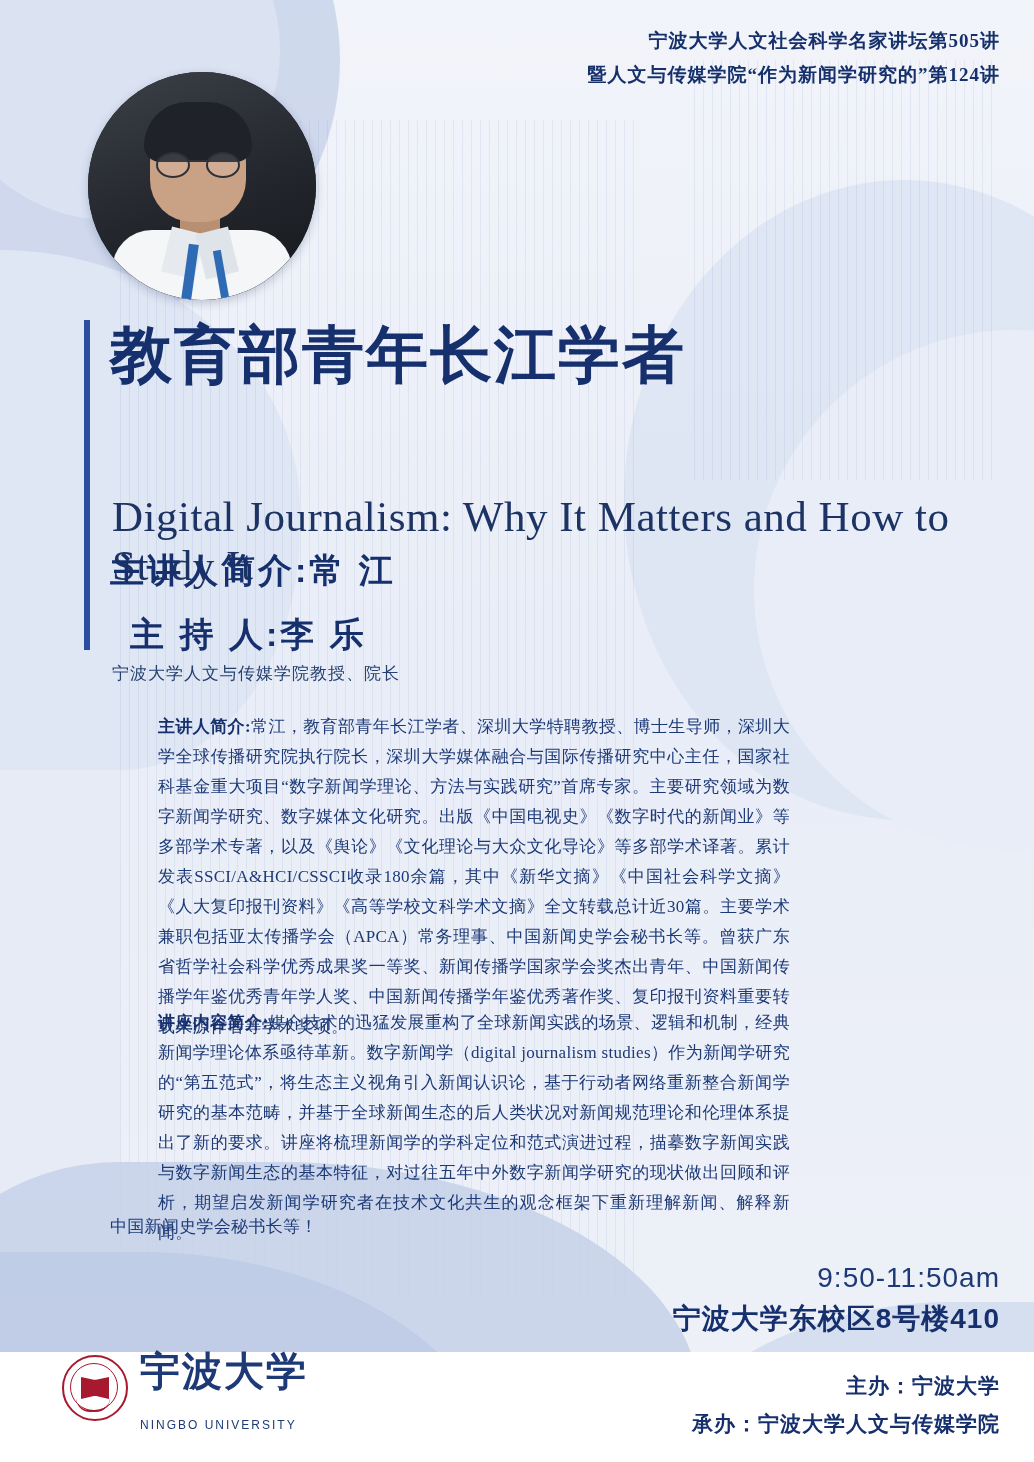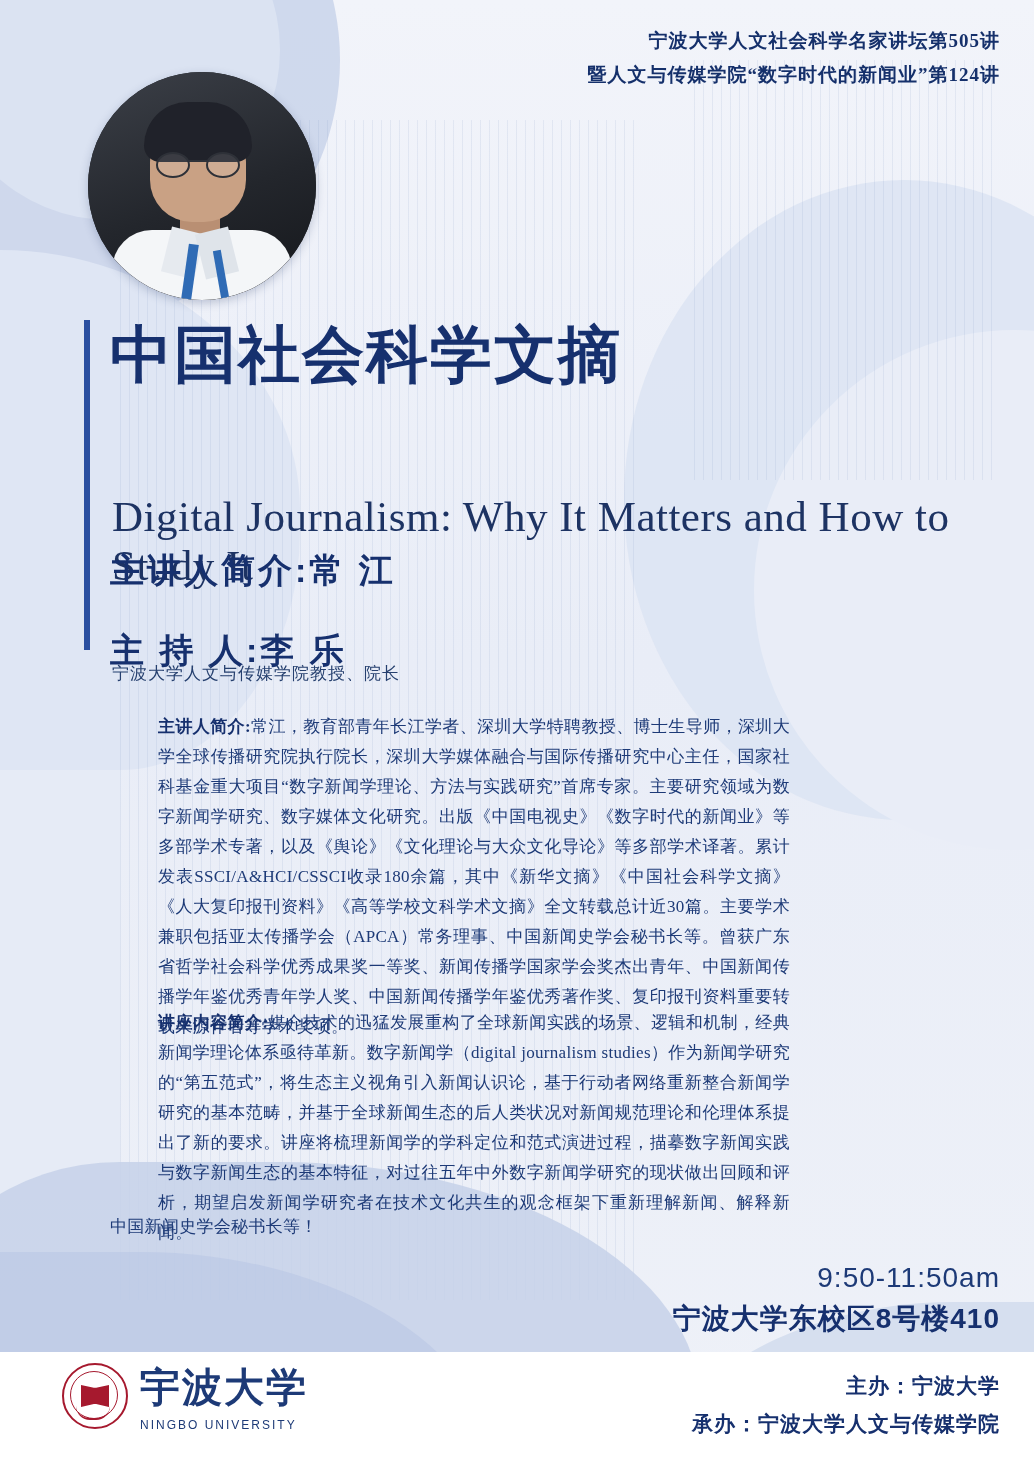--- a/index.html
+++ b/index.html
@@ -261,21 +261,21 @@
   .guest-line, .host-line {
     position: absolute;
     left: 110px;
     color: #16306e;
     font-weight: bold;
     font-size: 34px;
     letter-spacing: 3px;
     font-family: "Liberation Sans", "DejaVu Sans", sans-serif;
   }
   .guest-line { top: 548px; }
-  .host-line { top: 628px; }
+  .host-line { top: 612px; margin-left: 20px; }
   .host-title {
     position: absolute;
     left: 112px;
     top: 662px;
     color: #26406f;
     font-size: 17px;
     letter-spacing: 1px;
   }
 
   
@@ -380,21 +380,21 @@
     font-weight: bold;
     font-size: 40px;
     letter-spacing: 2px;
     font-family: "Liberation Serif", "DejaVu Serif", serif;
     text-align: right;
   }
   .logo-text-en {
     color: #1d3a77;
     font-size: 12px;
     letter-spacing: 2px;
-    margin-top: 3px;
+    margin-top: 19px;
     font-family: "Liberation Sans", "DejaVu Sans", sans-serif;
   }
   .logo-words { display: flex; flex-direction: column; }
   .org {
     position: absolute;
     right: 34px;
     text-align: center;
     color: #16306e;
     font-weight: bold;
     font-size: 21px;
@@ -418,41 +418,41 @@
     <div class="lines"></div>
     <div class="lines2"></div>
     <div class="shape wave-bottom3"></div>
     <div class="shape wave-bottom"></div>
     <div class="shape wave-bottom2"></div>
     <div class="footer-band"></div>
   </div>
 
   <div class="header-text">
     <div>宁波大学人文社会科学名家讲坛第505讲</div>
-    <div>暨人文与传媒学院“数字时代的新闻业”第124讲</div>
+    <div>暨人文与传媒学院“作为新闻学研究的”第124讲</div>
   </div>
 
   <div class="portrait">
     <div class="bgwall"></div>
     <div class="shirt"></div>
     <div class="neck"></div>
     <div class="collarL"></div>
     <div class="collarR"></div>
     <div class="lanyard"></div>
     <div class="lanyard2"></div>
     <div class="head"></div>
     <div class="hair"></div>
     <div class="glasses"></div>
     <div class="bridge"></div>
   </div>
 
   <div class="title-rule"></div>
 
   <div class="title-cn">
-    <div>中国社会科学文摘</div>
+    <div>教育部青年长江学者</div>
   </div>
 
   <div class="title-en">Digital Journalism: Why It Matters and How to Study It</div>
 
   <div class="guest-line">主讲人简介:常 江</div>
   <div class="host-line">主 持 人:李 乐</div>
   <div class="host-title">宁波大学人文与传媒学院教授、院长</div>
 
   <div class="para" id="bio">
     <b>主讲人简介:</b><span>常江，教育部青年长江学者、深圳大学特聘教授、博士生导师，深圳大学全球传播研究院执行院长，深圳大学媒体融合与国际传播研究中心主任，国家社科基金重大项目“数字新闻学理论、方法与实践研究”首席专家。主要研究领域为数字新闻学研究、数字媒体文化研究。出版《中国电视史》《数字时代的新闻业》等多部学术专著，以及《舆论》《文化理论与大众文化导论》等多部学术译著。累计发表SSCI/A&amp;HCI/CSSCI收录180余篇，其中《新华文摘》《中国社会科学文摘》《人大复印报刊资料》《高等学校文科学术文摘》全文转载总计近30篇。主要学术兼职包括亚太传播学会（APCA）常务理事、中国新闻史学会秘书长等。曾获广东省哲学社会科学优秀成果奖一等奖、新闻传播学国家学会奖杰出青年、中国新闻传播学年鉴优秀青年学人奖、中国新闻传播学年鉴优秀著作奖、复印报刊资料重要转载来源作者等学术奖项。</span>

